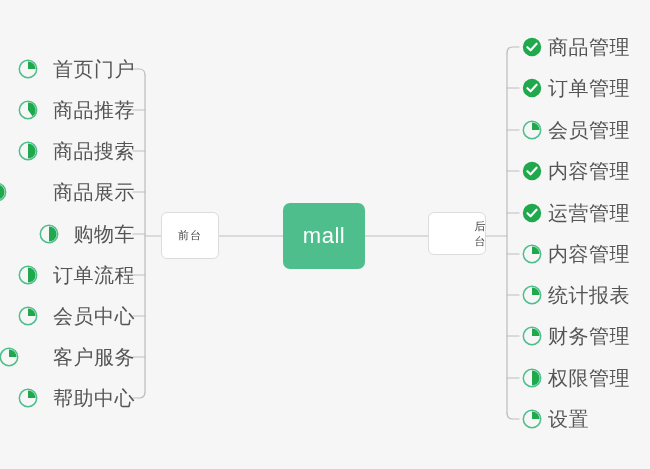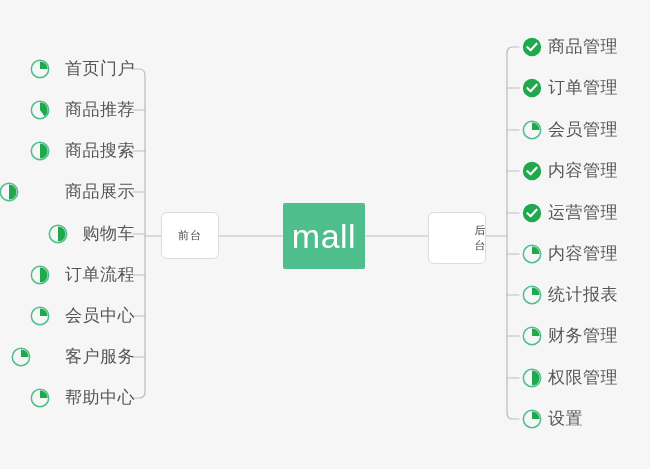--- a/index.html
+++ b/index.html
@@ -28,21 +28,21 @@
 
   
   .leaf {
     position: absolute;
     display: flex;
     align-items: center;
     height: 26px;
     white-space: nowrap;
   }
   .leaf .leaf-label {
-    font-size: 17px;
+    font-size: 20px;
     color: #555555;
     letter-spacing: 0.5px;
     line-height: 26px;
   }
   .col-left .leaf { right: 515px; }
   .col-left .leaf .leaf-label { margin-left: 15px; }
   .col-right .leaf { left: 522px; }
   .col-right .leaf .leaf-label { margin-left: 6px; }
 
   
@@ -70,38 +70,38 @@
   #branch-front {
     left: 161px;
     top: 212px;
     width: 58px;
     height: 47px;
   }
   #branch-back {
     left: 428px;
     top: 212px;
     width: 58px;
-    height: 52px;
+    height: 43px;
     padding-left: 47px;
   }
 
   
   #root-node {
     position: absolute;
     left: 283px;
     top: 203px;
     width: 82px;
     height: 66px;
     background: #4ebe8c;
-    border-radius: 2px;
+    border-radius: 7px;
     display: flex;
     align-items: center;
     justify-content: center;
     color: #ffffff;
-    font-size: 34px;
+    font-size: 22px;
     letter-spacing: 0.5px;
     box-sizing: border-box;
   }
 </style>
 </head>
 <body>
 
 <div id="mindmap">
 
   <svg id="connectors" viewBox="0 0 650 469" xmlns="http://www.w3.org/2000/svg">

